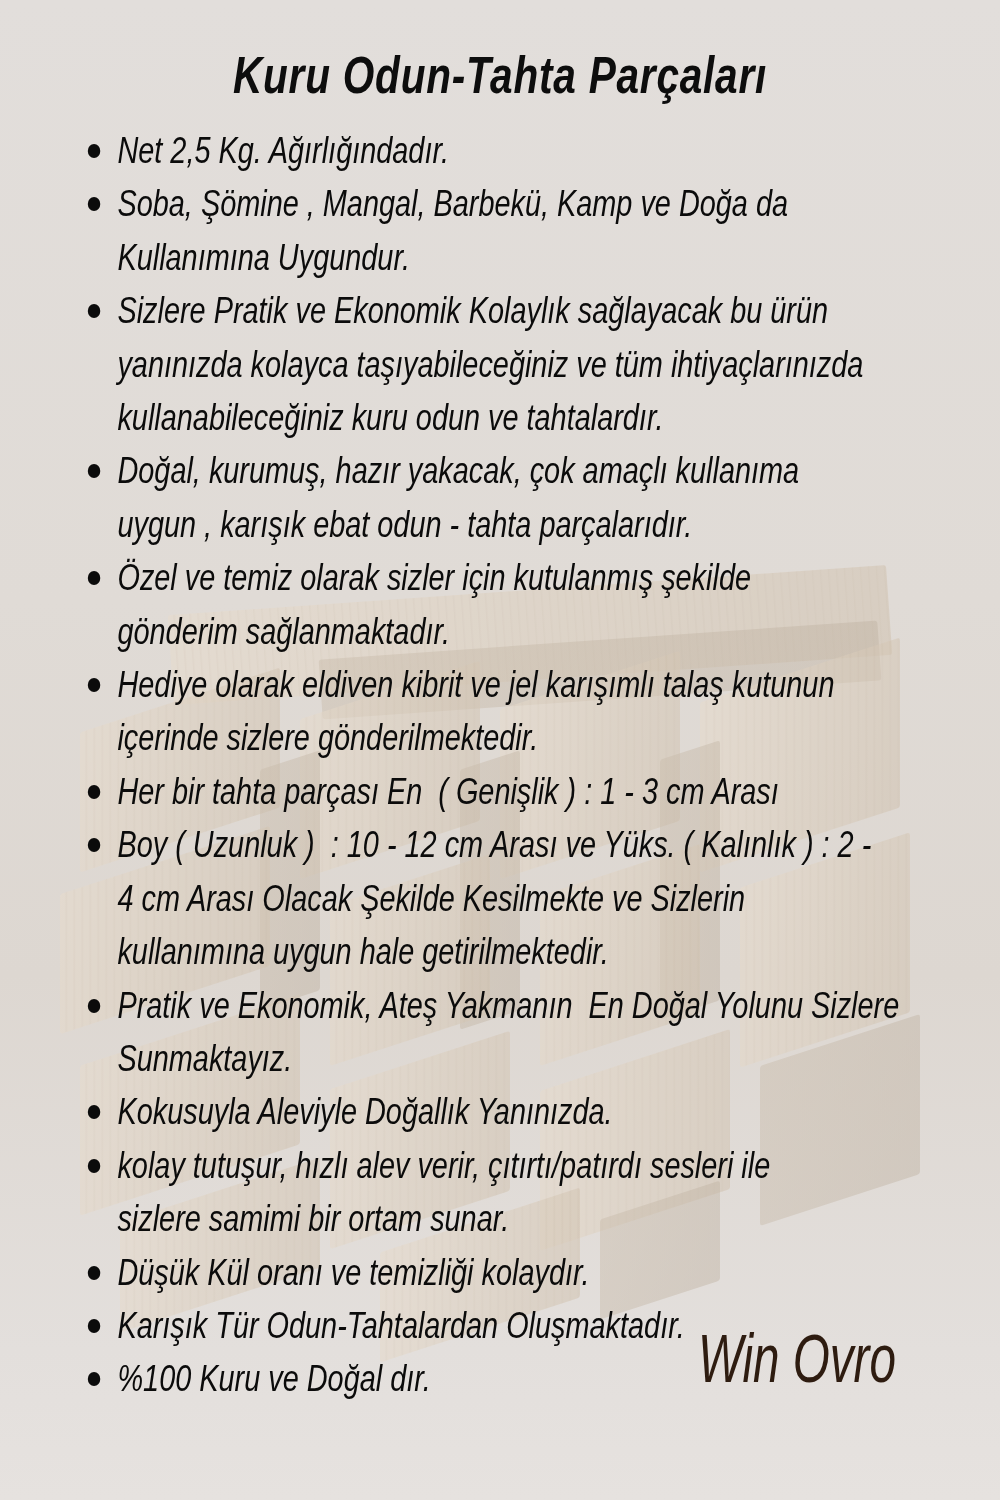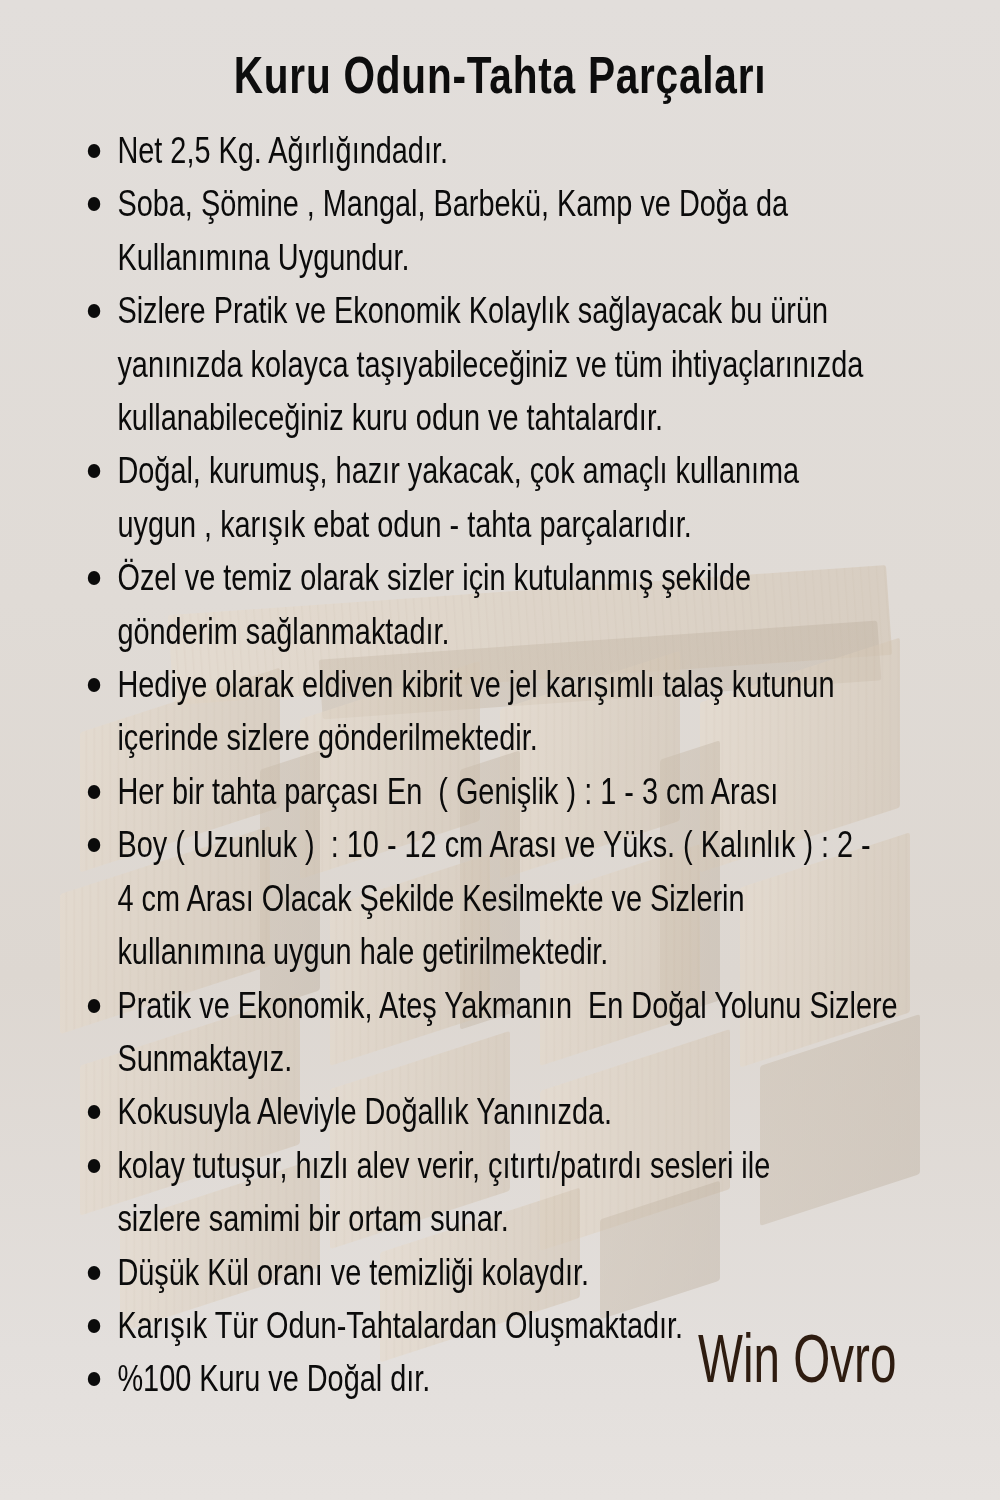--- a/index.html
+++ b/index.html
@@ -34,20 +34,21 @@
     }
     .grain {
       position: absolute;
       inset: 0;
       background: repeating-linear-gradient(90deg, rgba(255,255,255,0) 0px, rgba(255,255,255,0) 5px, rgba(170,150,125,0.12) 6px, rgba(255,255,255,0) 8px);
     }
     .content {
       position: absolute;
       inset: 0;
       z-index: 2;
+      font-style: italic;
     }
     .title {
       position: absolute;
       top: 40px;
       left: 0;
       width: 1000px;
       text-align: center;
       font-family: "Liberation Sans Narrow", "Liberation Sans", sans-serif;
       font-size: 52px;
       color: #0d0d0d;

